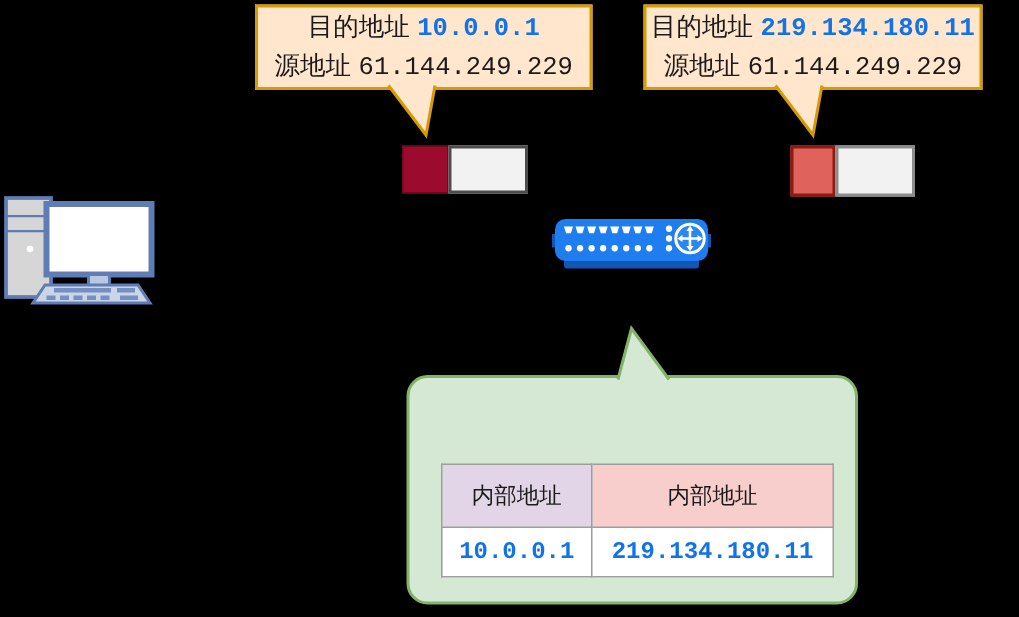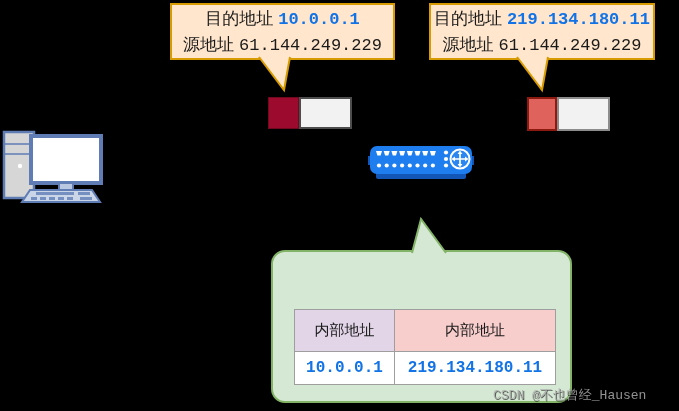--- a/index.html
+++ b/index.html
@@ -206,15 +206,14 @@
         <th class="col-external">内部地址</th>
       </tr>
       <tr>
         <td>10.0.0.1</td>
         <td>219.134.180.11</td>
       </tr>
     </tbody>
       </table>
   </div>
 
-  <div id="watermark">CSDN @不也曾经_Hausen</div>
 
 </div>
 
 </body></html>

